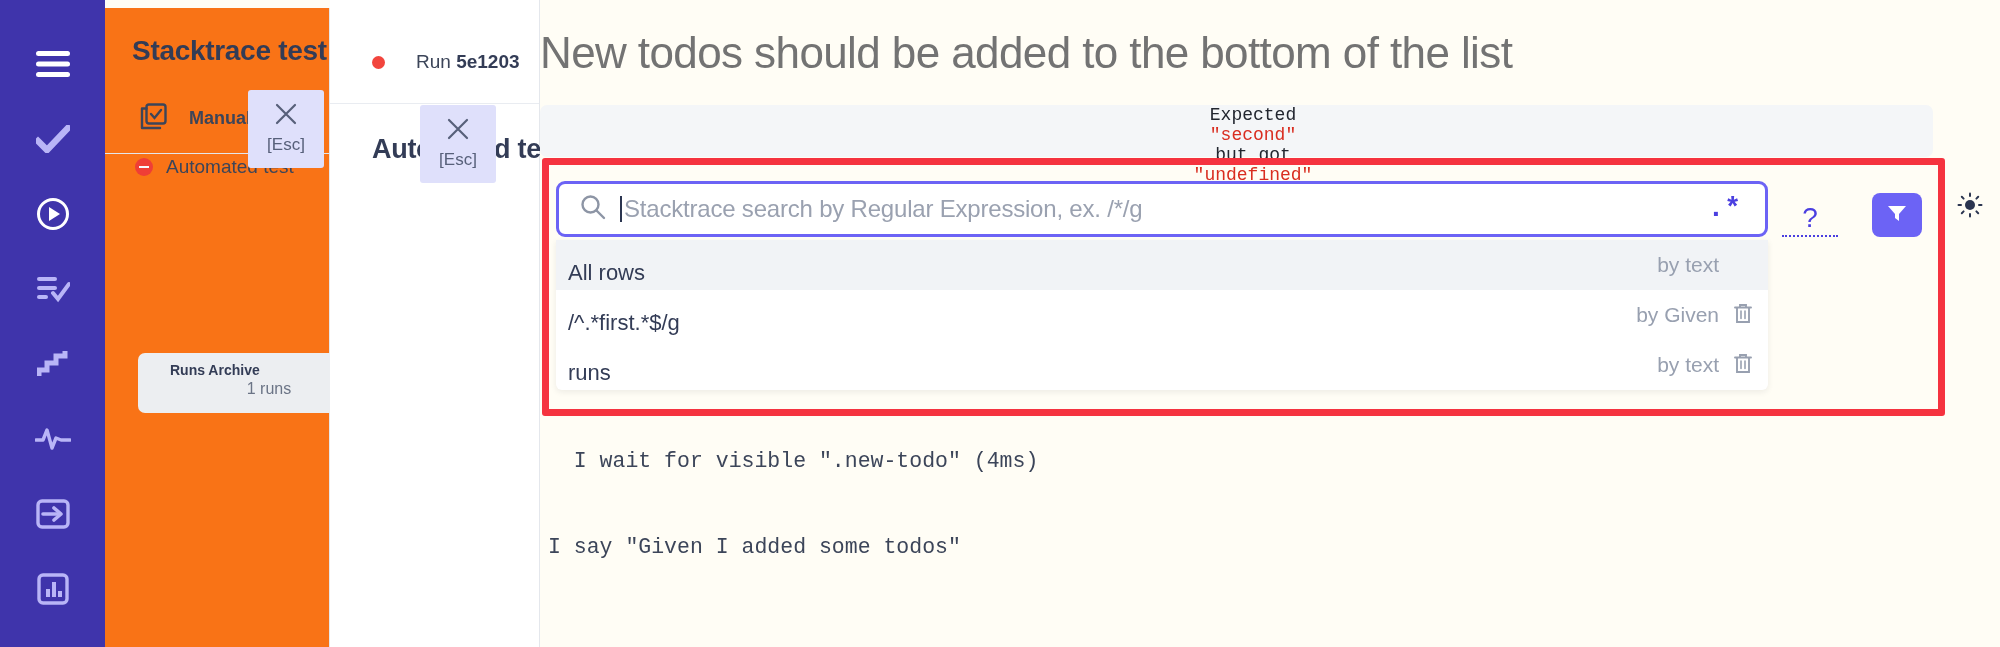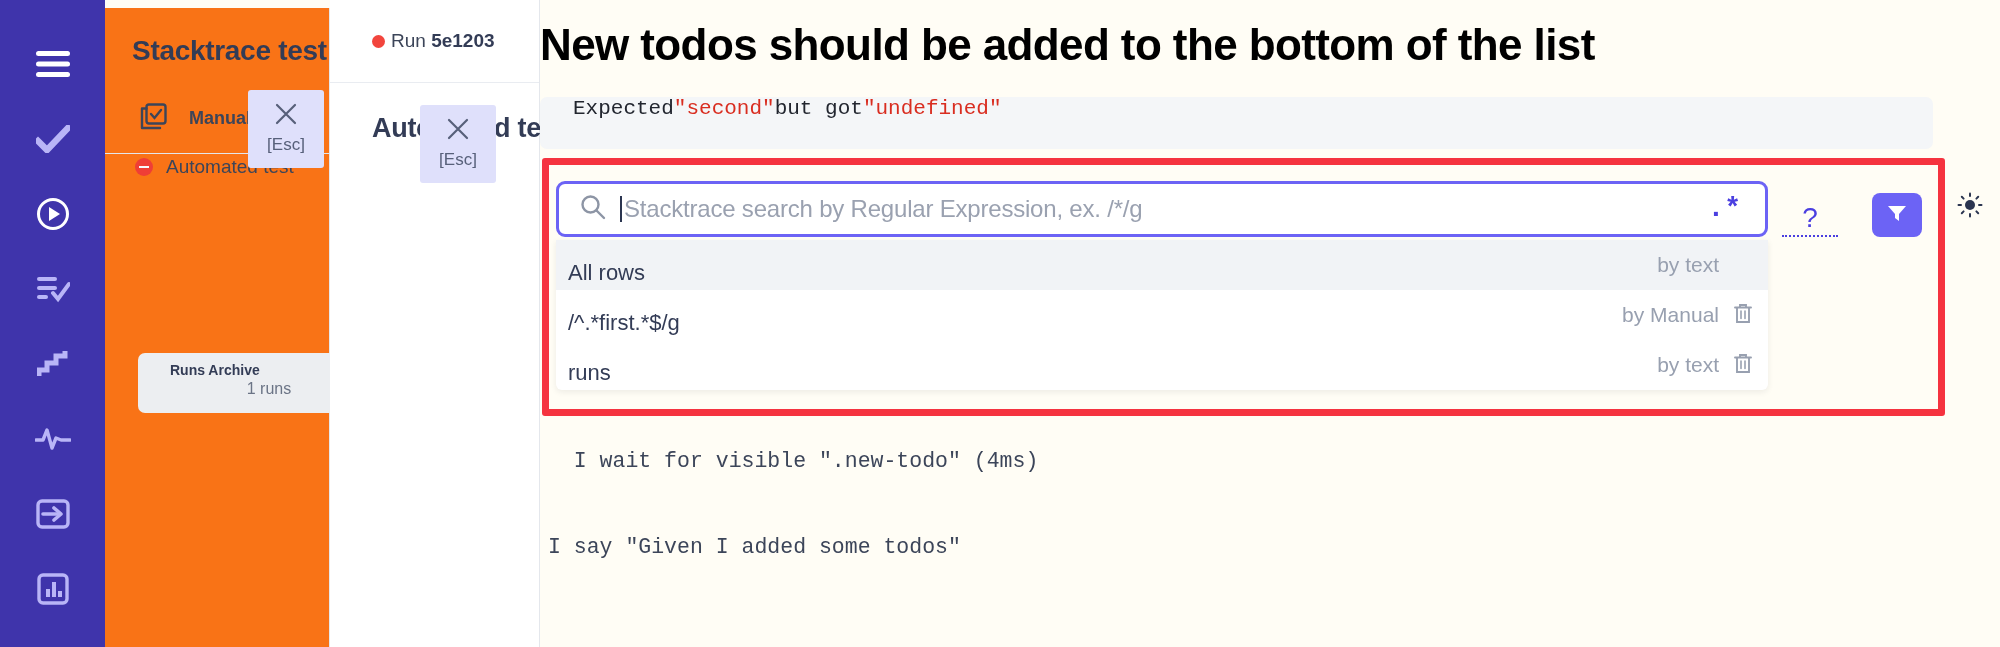--- a/index.html
+++ b/index.html
@@ -83,22 +83,22 @@
 
   
   .panel2 {
     position: absolute; left: 330px; top: 0;
     width: 210px; height: 647px;
     background: #ffffff;
     border-right: 1px solid #e4e7ec;
   }
   .panel2-head {
     height: 83px; border-bottom: 1px solid #e9ecf1;
-    display: flex; align-items: center; gap: 6px;
-    padding-left: 42px; white-space: nowrap;
+    display: flex; align-items: center; gap: 31px;
+    padding-left: 42px; white-space: nowrap; margin-top: 21px;
   }
   .dot-solid-red {
     width: 13px; height: 13px; border-radius: 50%;
     background: #f2453d; flex: none;
   }
   .panel2-head-label { font-size: 19px; color: #3c4559; }
   .panel2-head-label b { font-weight: 700; color: #333c56; }
   .panel2-title {
     font-size: 27px; font-weight: 700; color: #333c56;
     padding: 30px 0 0 42px; white-space: nowrap;
@@ -171,34 +171,35 @@
   .esc1 { left: 248px; top: 90px; }
   .esc2 { left: 420px; top: 105px; }
 
   
   .main {
     position: absolute; left: 540px; top: 0;
     width: 1460px; height: 647px;
     background: #fffdf5;
   }
   .main-title {
-    font-size: 44px; font-weight: 700; color: #000000;
+    font-size: 44px; font-weight: 400; color: #737373;
     padding: 20px 0 0 0;
-    letter-spacing: -0.6px; white-space: nowrap;
+    letter-spacing: -0.6px; white-space: nowrap; margin-top: 8px;
   }
   .err-box {
     margin-top: 27px;
     width: 1393px; height: 52px;
     background: #f4f6f8;
     border-radius: 7px;
-    display: flex; align-items: flex-start;
+    display: flex; align-items: center;
     padding-left: 33px;
     font-family: "Liberation Mono", monospace;
-    font-size: 21px; color: #22262f;
-    white-space: nowrap;
+    font-size: 18px; color: #22262f;
+    white-space: nowrap;
+    flex-direction: column;
   }
   .err-q { color: #d92d20; }
 
   
   .redbox {
     position: absolute;
     left: 542px; top: 158px;
     width: 1403px; height: 258px;
     border: 7px solid #f5333f;
     border-radius: 3px;
@@ -533,21 +534,21 @@
 
   <div class="dropdown">
     <div class="dd-item active">
       <span class="dd-label">All rows</span>
       <span class="dd-kind">by text</span>
       <span class="dd-trash-spacer"></span>
     </div>
 
     <div class="dd-item">
       <span class="dd-label">/^.*first.*$/g</span>
-      <span class="dd-kind">by Manual</span>
+      <span class="dd-kind">by Given</span>
       <span class="dd-trash">
         <svg width="22" height="23" viewBox="0 0 22 23">
           <path d="M3 5.5 L19 5.5" stroke="#98a0b0" stroke-width="1.9" stroke-linecap="round"></path>
           <path d="M8 5.5 L8 3 L14 3 L14 5.5" stroke="#98a0b0" stroke-width="1.9" fill="none"></path>
           <path d="M5 5.5 L5 20 L17 20 L17 5.5" stroke="#98a0b0" stroke-width="1.9" fill="none"></path>
           <path d="M9 9 L9 16.5 M13 9 L13 16.5" stroke="#98a0b0" stroke-width="1.6" stroke-linecap="round"></path>
         </svg>
       </span>
     </div>
 

